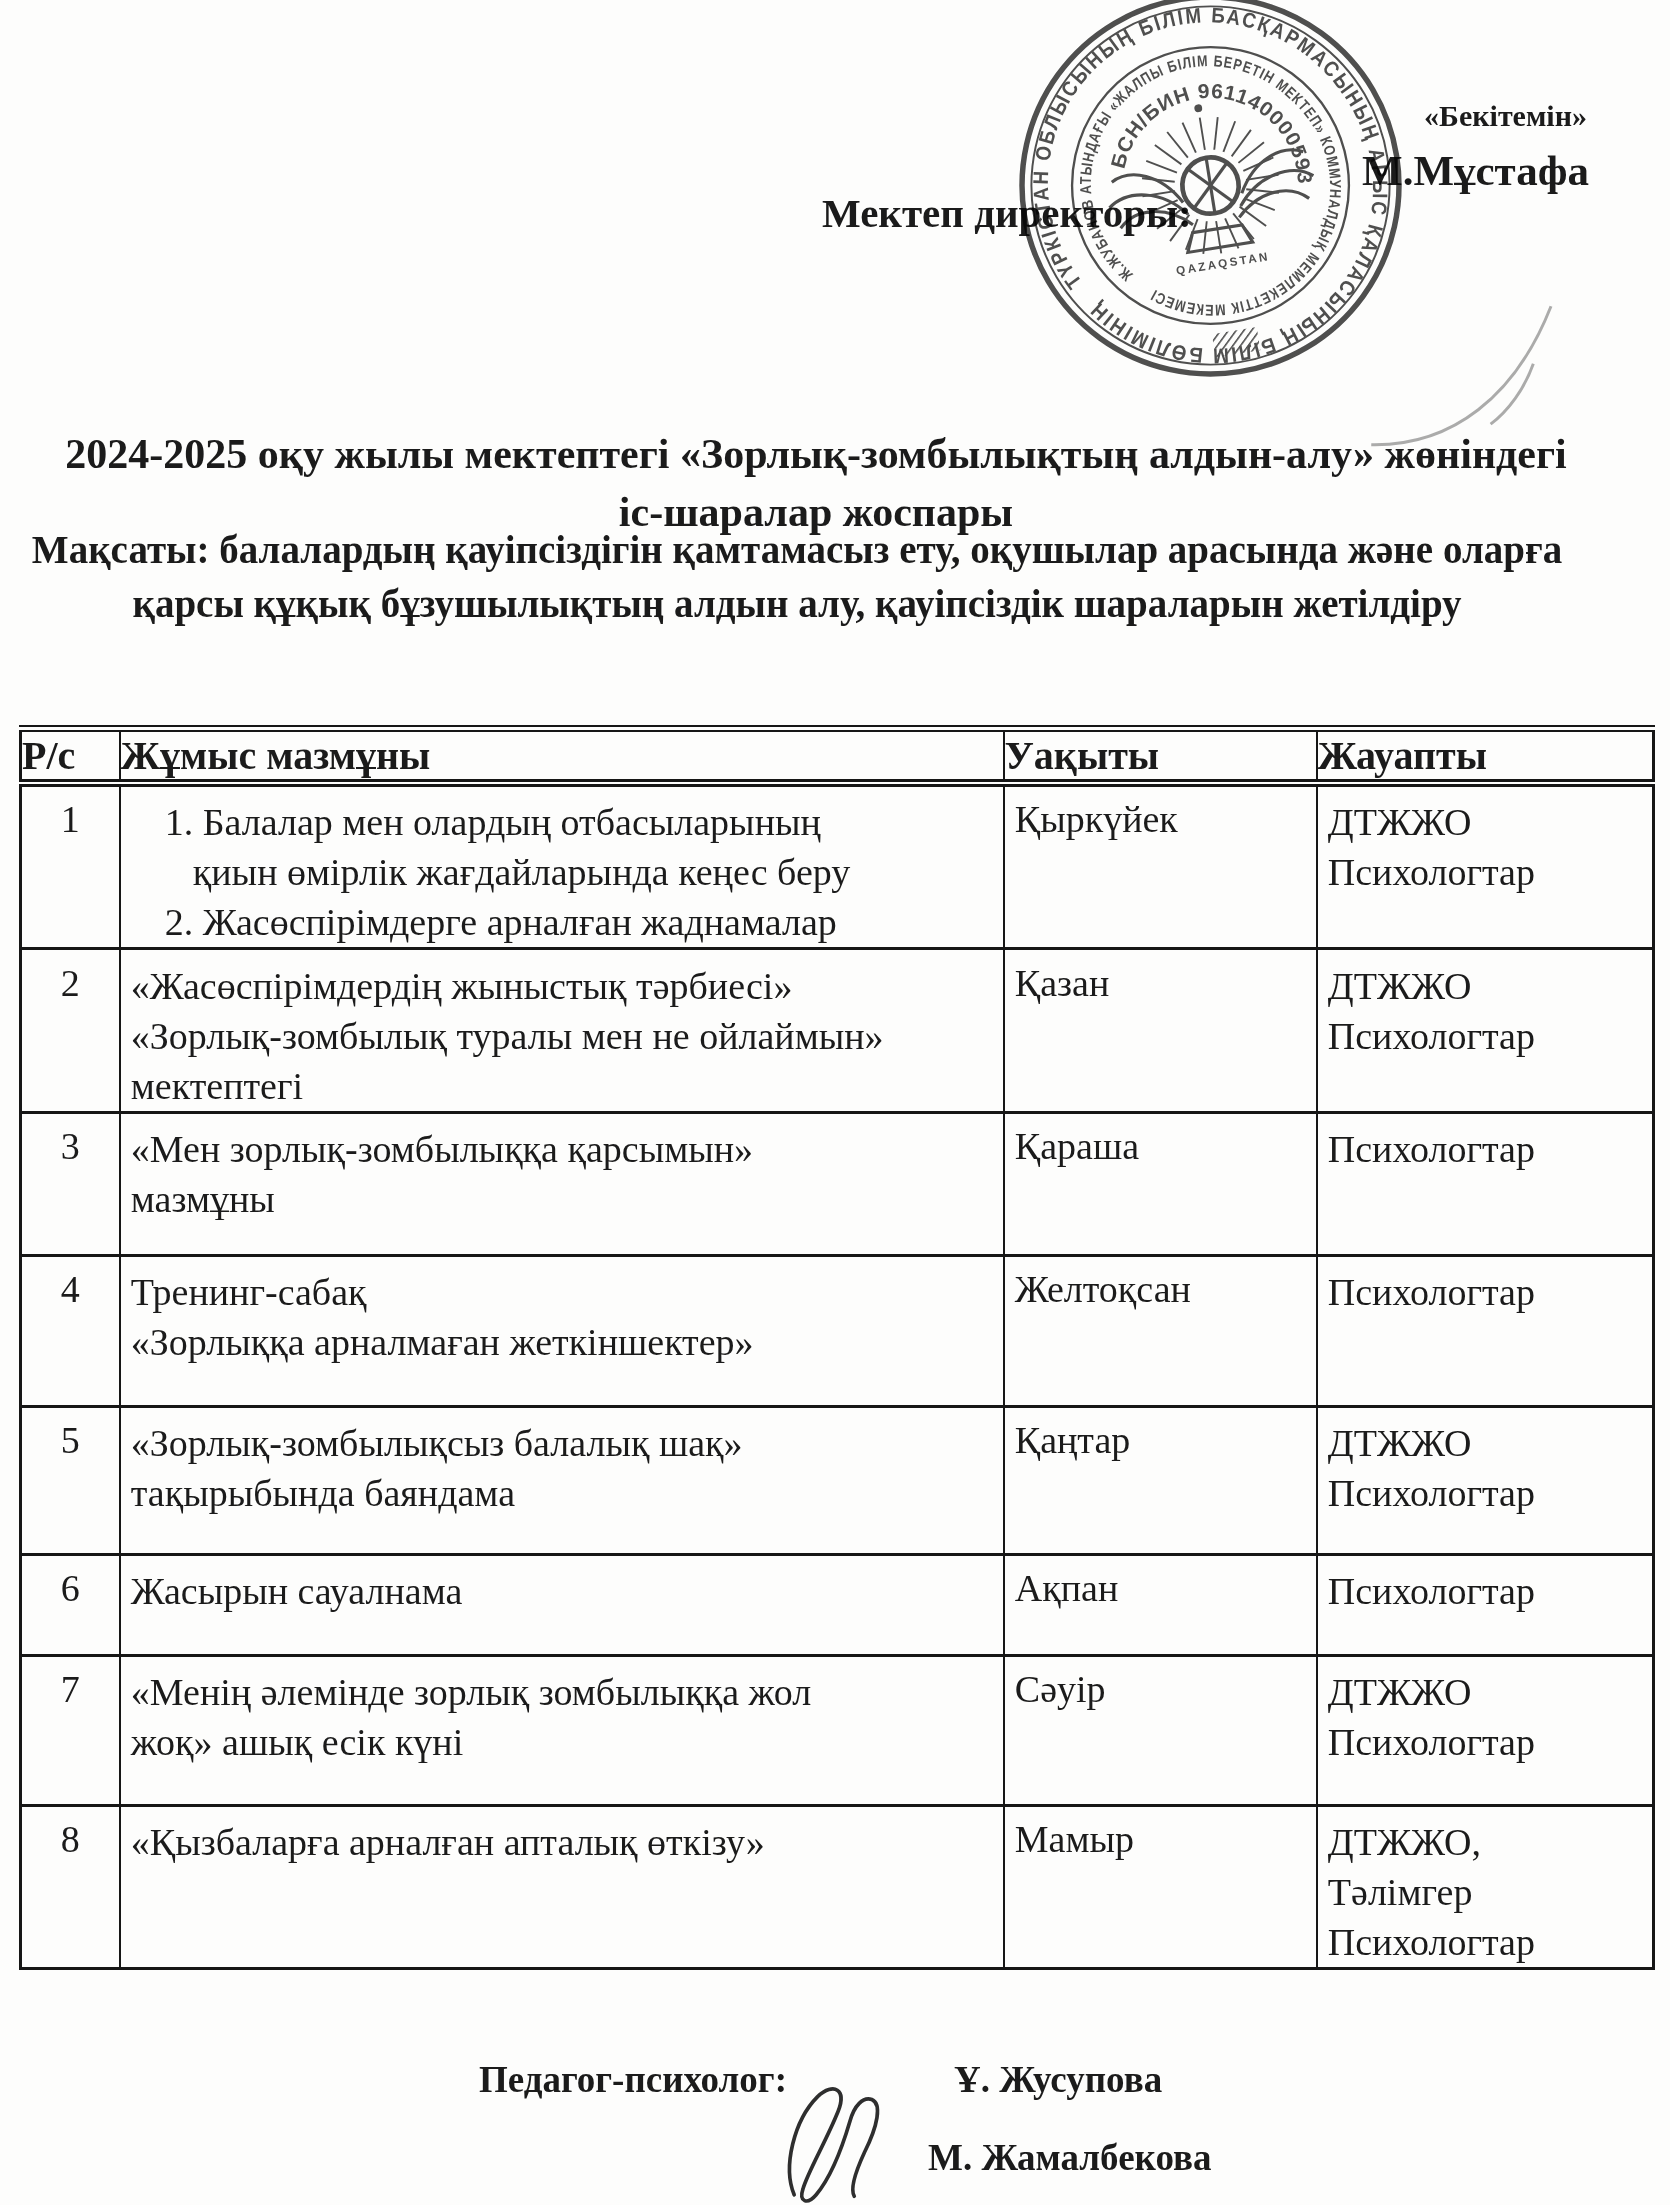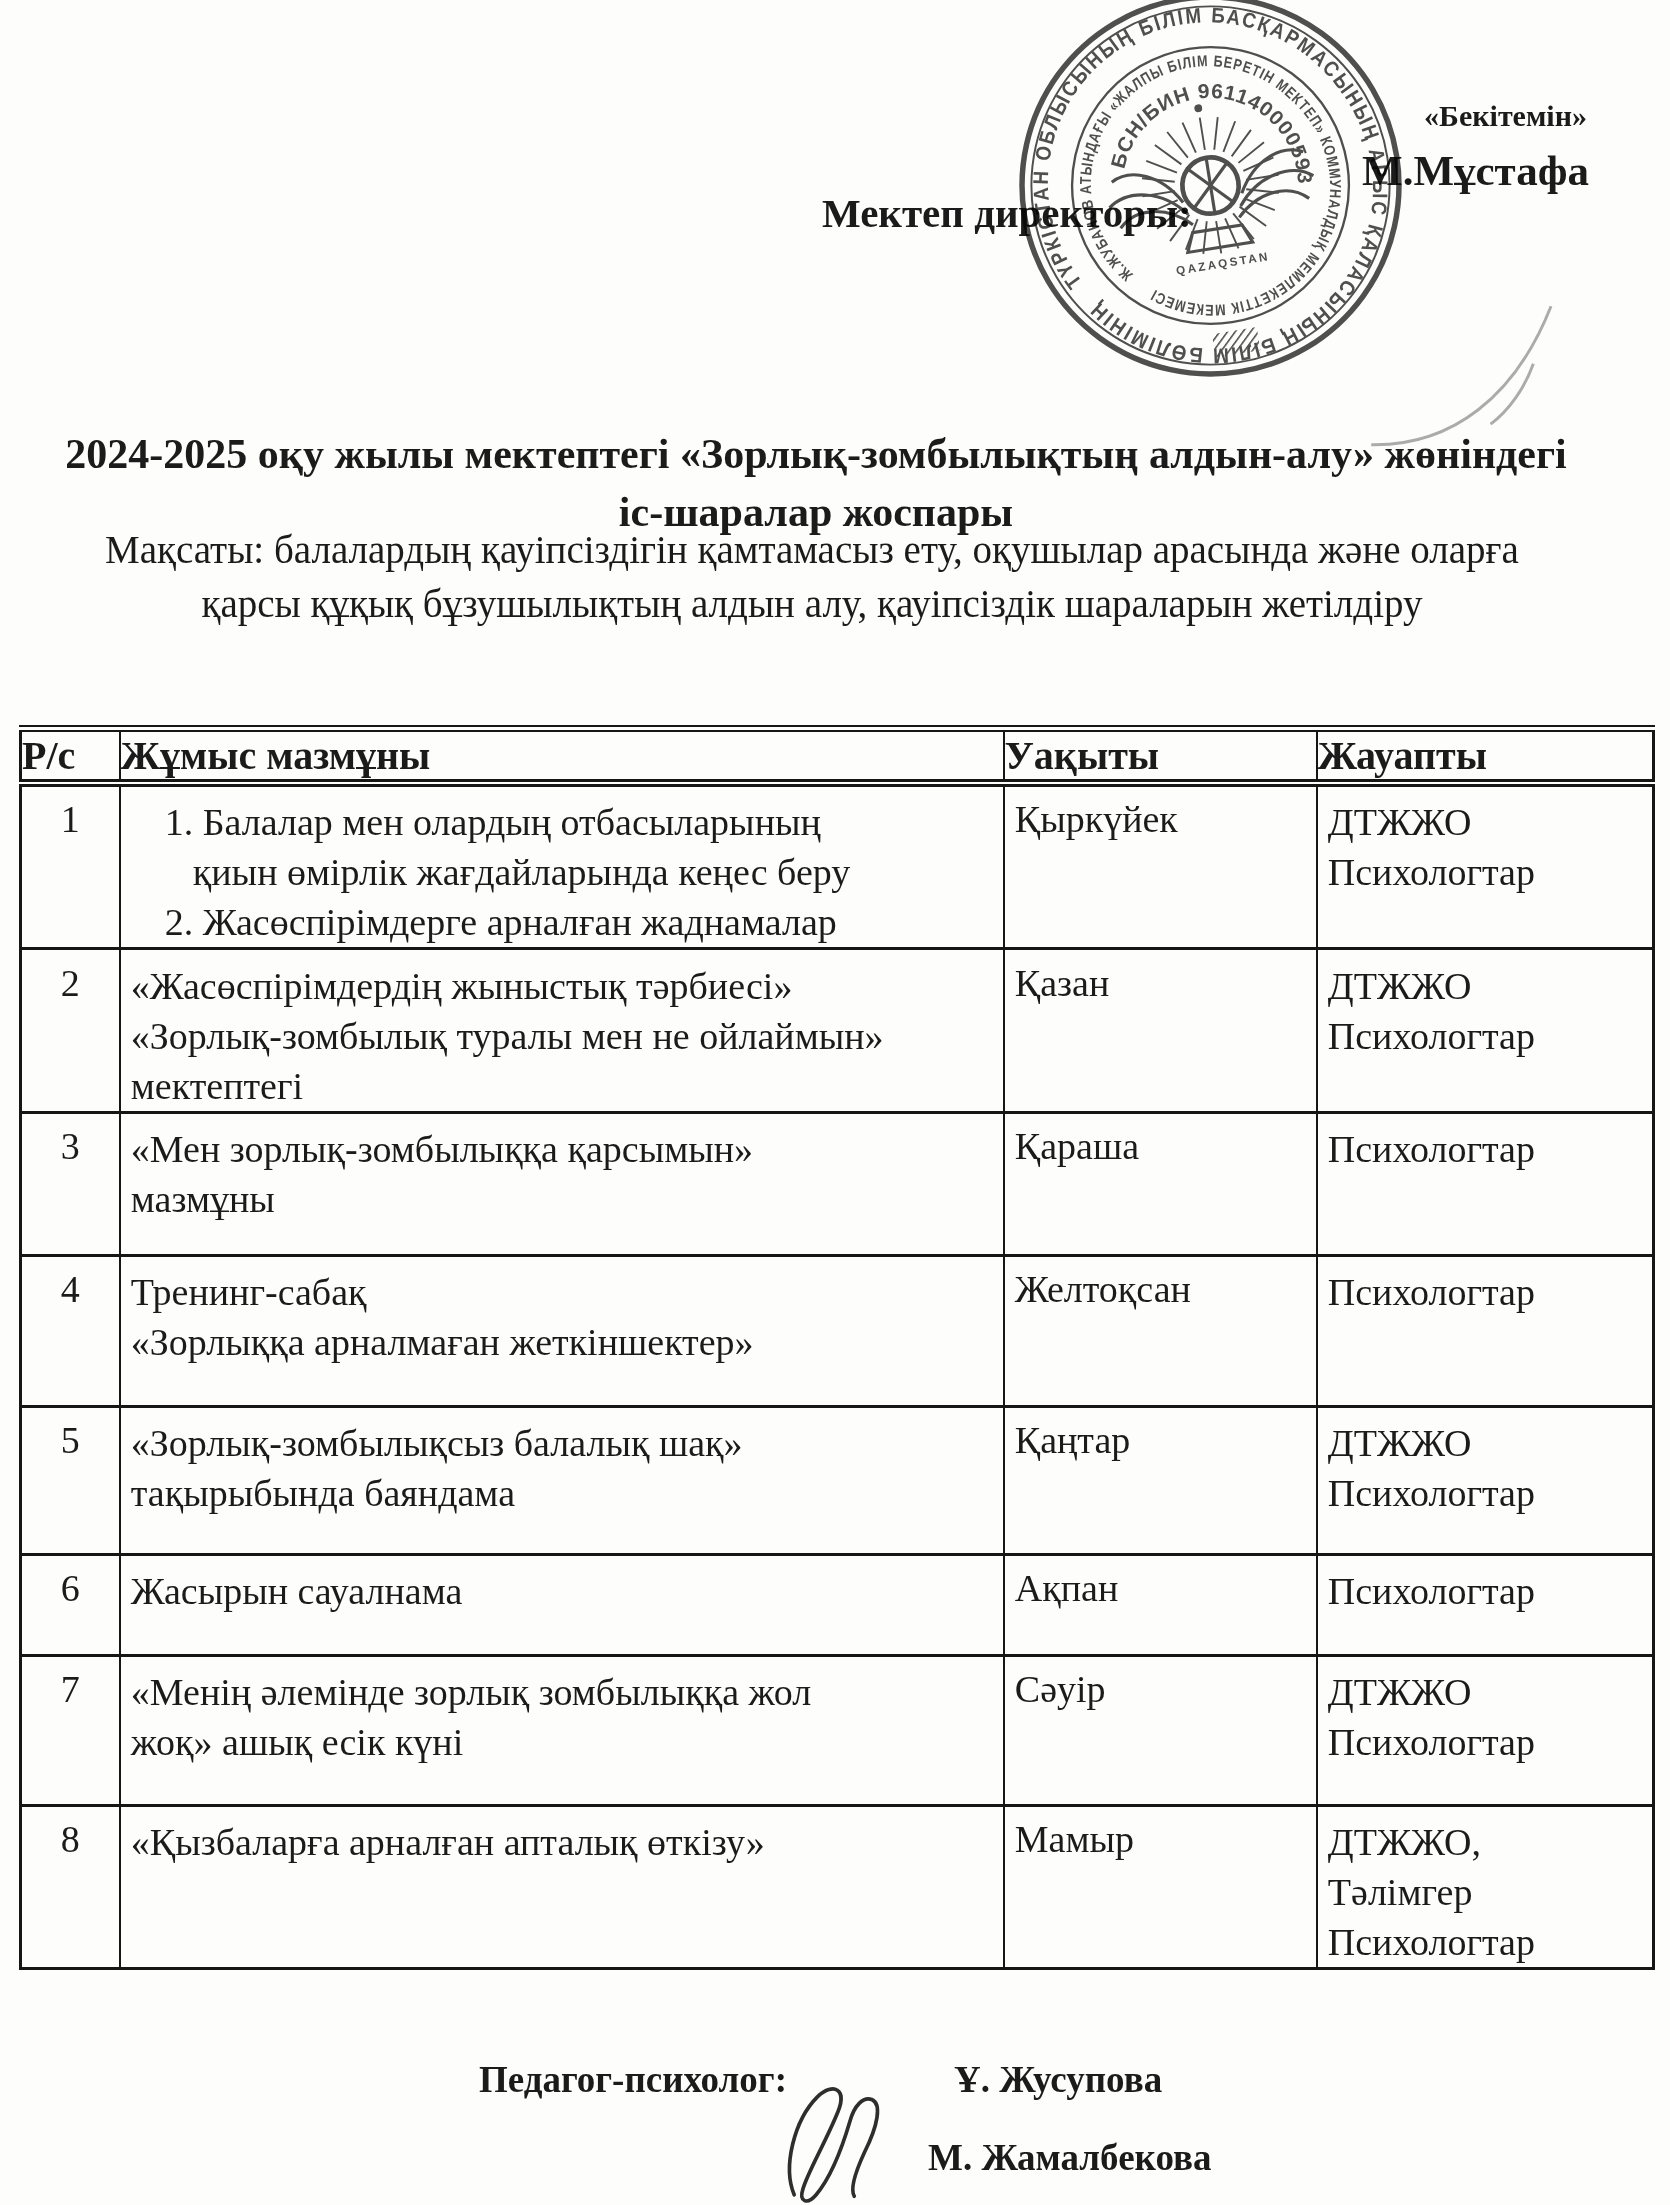--- a/index.html
+++ b/index.html
@@ -17,22 +17,22 @@
     left:1015px; top:-10.3px; width:391px; height:391px;
     transform:rotate(-9deg); opacity:.84; mix-blend-mode:multiply;
   }
   .stamp svg{width:100%;height:100%;}
   .stamp text{fill:#2d2d2d; font-family:"Liberation Sans", sans-serif; font-weight:bold;}
   .stamp .ln{stroke:#2d2d2d; fill:none;}
   .overstroke{left:1358px; top:293px; width:221px; height:221px;}
   
   .title{left:0; top:381px; width:1632px; text-align:center; font-weight:bold;
          font-size:42px; line-height:58px;margin-top:44px;}
-  .purpose{left:15px; top:523px; width:1594px; text-align:center;
-           font-size:39px; line-height:54px;}
+  .purpose{left:0; top:523px; width:1594px; text-align:center;
+           font-size:39px; line-height:54px;font-weight:bold;}
   .title div,.purpose div{white-space:nowrap;}
   
   table.plan{
     position:absolute; left:19px; top:725px; width:1633px;
     border-collapse:collapse; table-layout:fixed;
     border:3.7px solid #161616; border-top:7.4px double #161616;
   }
   table.plan th{
     border-bottom:8px double #161616; border-left:2.2px solid #161616;
     height:47px; font-size:40px; font-weight:bold; text-align:left;

